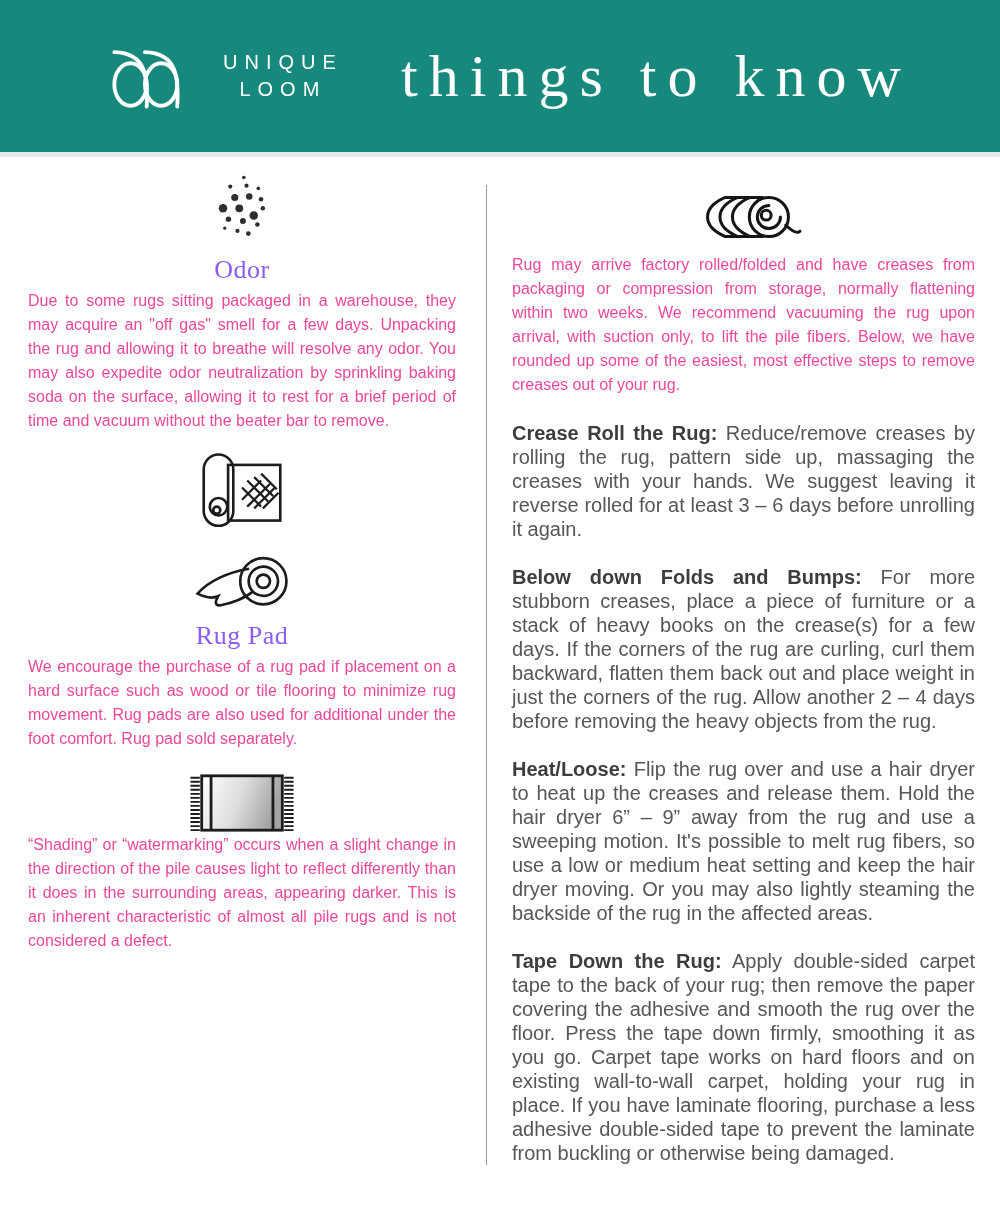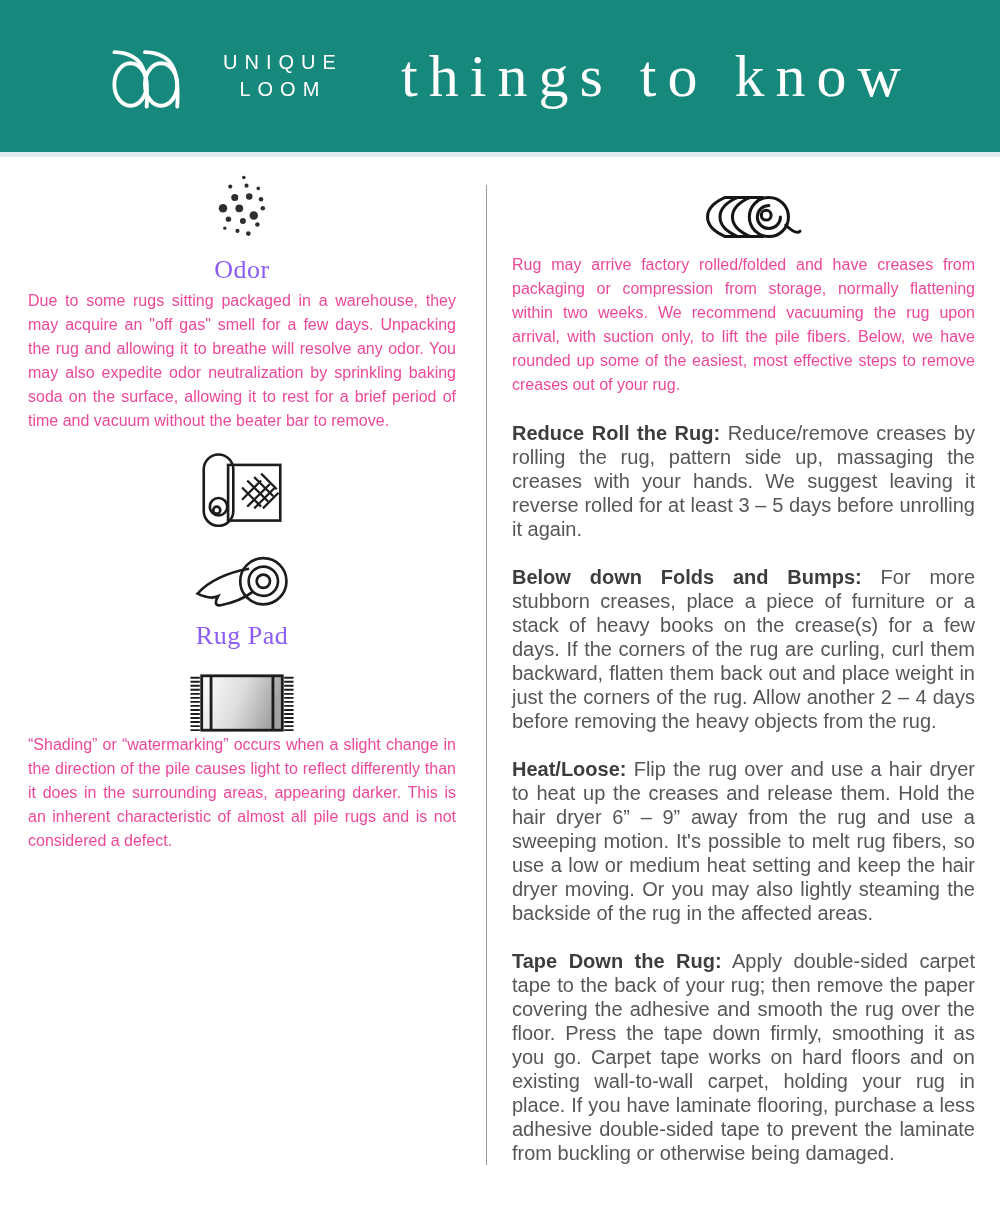--- a/index.html
+++ b/index.html
@@ -116,20 +116,21 @@
     <section class="sec">
       <div class="icon-box">
         <svg class="icon-rugpad" viewBox="0 0 112 72">
           <path class="ln" d="M64,20 C40,24 18,34 6,48 C14,52 22,54 29,51 C25,58 26,62 32,61 C48,58 60,52 68,46" fill="#ffffff"></path>
           <circle class="ln" cx="80" cy="34" r="26" fill="#ffffff"></circle>
           <circle class="ln" cx="80" cy="34" r="16.5"></circle>
           <circle class="ln" cx="80" cy="34" r="7.5"></circle>
         </svg>
       </div>
       <h2 class="sec-title">Rug Pad</h2>
+      <p class="body-text">We encourage the purchase of a rug pad if placement on a hard surface such as wood or tile flooring to minimize rug movement. Rug pads are also used for additional under the foot comfort. Rug pad sold separately.</p>
     </section>
 
     <section class="sec">
       <div class="icon-box">
         <svg class="icon-fringe" viewBox="0 0 118 64">
           <defs>
             <linearGradient id="rugGrad" x1="0" y1="0" x2="1" y2="0.25">
               <stop offset="0" stop-color="#ffffff"></stop>
               <stop offset="0.55" stop-color="#dcdcdc"></stop>
               <stop offset="1" stop-color="#a3a3a3"></stop>
@@ -163,21 +164,21 @@
             <circle cx="93" cy="27" r="22"></circle>
             <path d="M93,14 A13,13 0 1 0 106,27"></path>
             <circle cx="90" cy="25" r="5.5"></circle>
             <path d="M112,36 C120,44 125,46 128,43"></path>
           </g>
         </svg>
       </div>
       <p class="body-text">Rug may arrive factory rolled/folded and have creases from packaging or compression from storage, normally flattening within two weeks. We recommend vacuuming the rug upon arrival, with suction only, to lift the pile fibers. Below, we have rounded up some of the easiest, most effective steps to remove creases out of your rug.</p>
     </section>
 
-    <p class="tip"><strong>Reduce Roll the Rug:</strong> <span>Reduce/remove creases by rolling the rug, pattern side up, massaging the creases with your hands. We suggest leaving it reverse rolled for at least 3 – 5 days before unrolling it again.</span></p>
+    <p class="tip"><strong>Crease Roll the Rug:</strong> <span>Reduce/remove creases by rolling the rug, pattern side up, massaging the creases with your hands. We suggest leaving it reverse rolled for at least 3 – 6 days before unrolling it again.</span></p>
 
     <p class="tip"><strong>Below down Folds and Bumps:</strong> <span>For more stubborn creases, place a piece of furniture or a stack of heavy books on the crease(s) for a few days. If the corners of the rug are curling, curl them backward, flatten them back out and place weight in just the corners of the rug. Allow another 2 – 4 days before removing the heavy objects from the rug.</span></p>
 
     <p class="tip"><strong>Heat/Loose:</strong> <span>Flip the rug over and use a hair dryer to heat up the creases and release them. Hold the hair dryer 6” – 9” away from the rug and use a sweeping motion. It's possible to melt rug fibers, so use a low or medium heat setting and keep the hair dryer moving. Or you may also lightly steaming the backside of the rug in the affected areas.</span></p>
 
     <p class="tip"><strong>Tape Down the Rug:</strong> <span>Apply double-sided carpet tape to the back of your rug; then remove the paper covering the adhesive and smooth the rug over the floor. Press the tape down firmly, smoothing it as you go. Carpet tape works on hard floors and on existing wall-to-wall carpet, holding your rug in place. If you have laminate flooring, purchase a less adhesive double-sided tape to prevent the laminate from buckling or otherwise being damaged.</span></p>
 
   </div>
 </main>
 

